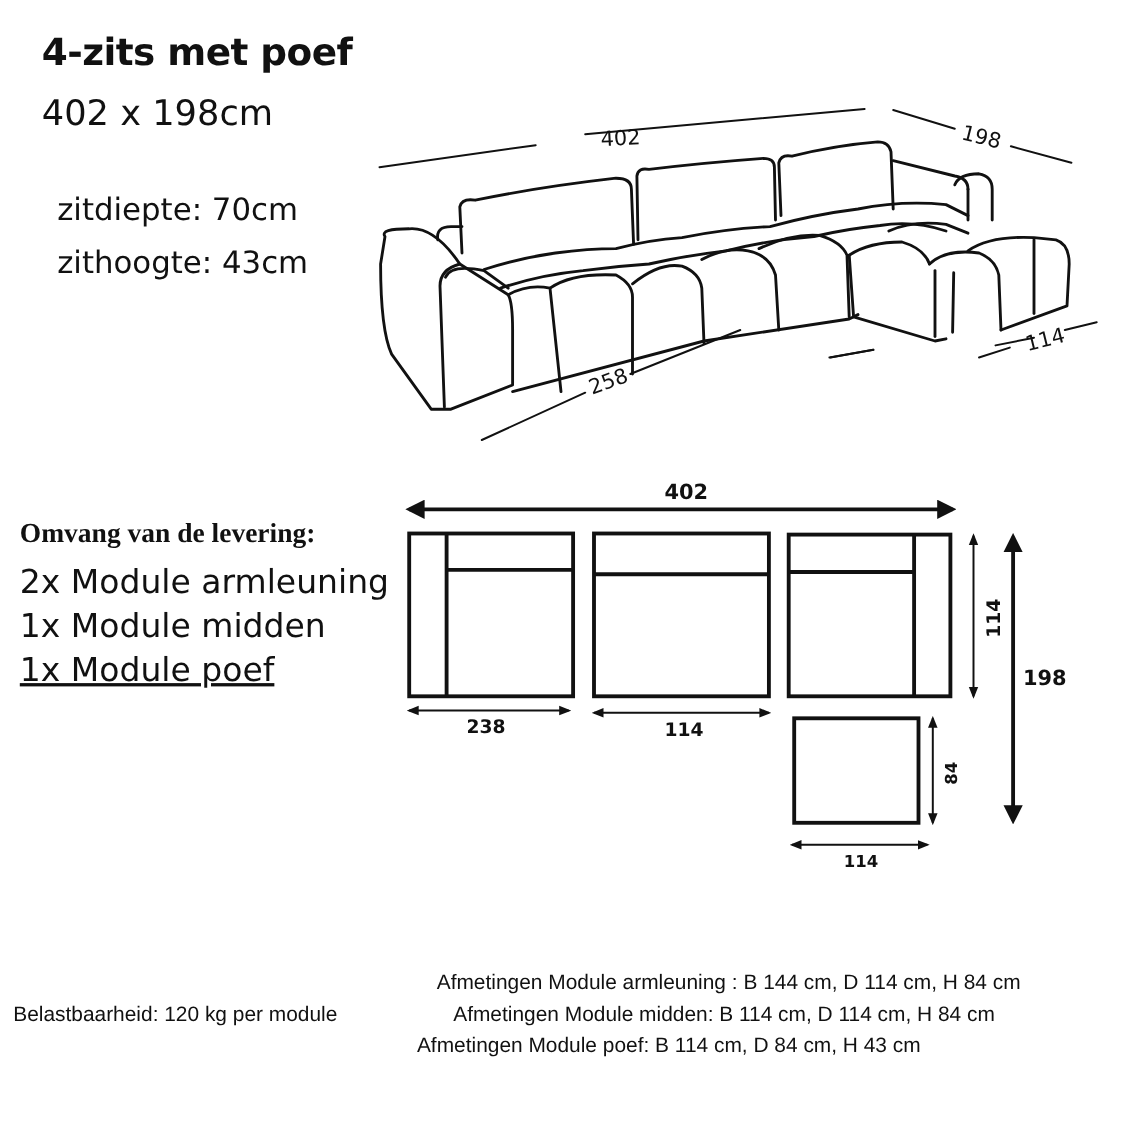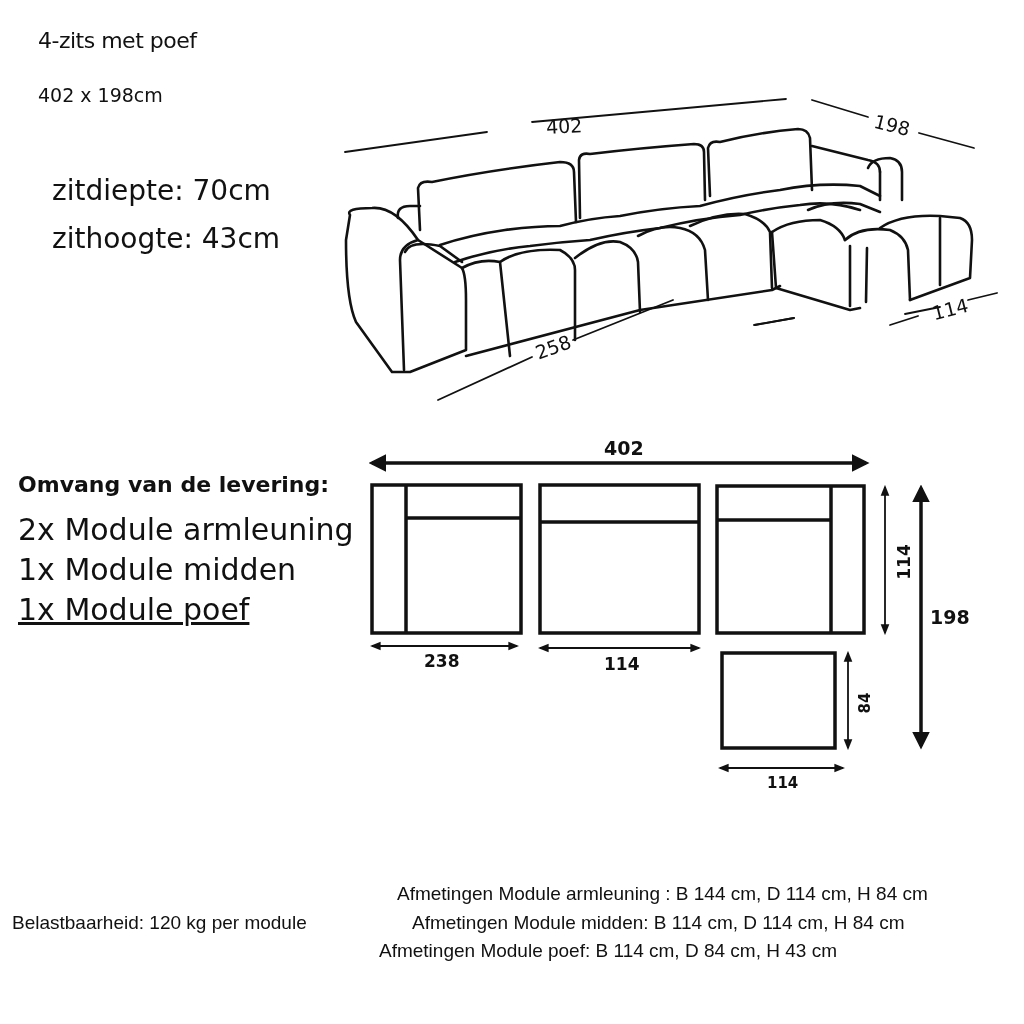--- a/index.html
+++ b/index.html
@@ -1,21 +1,21 @@
 <!DOCTYPE html>
 <html><head>
   <meta charset="utf-8">
   <style>
     html, body { margin:0; padding:0; background:#ffffff; }
     body { width:1024px; height:1024px; position:relative; overflow:hidden; color:#111; font-family:"DejaVu Sans", sans-serif; }
     .abs { position:absolute; }
-    .title { left:38px; top:28px; font-size:22px; font-weight:normal; letter-spacing:-0.5px; white-space:nowrap; }
-    .subtitle { left:38px; top:84px; font-size:19px; white-space:nowrap; }
+    .title { left:38px; top:28px; font-size:34px; font-weight:bold; letter-spacing:-0.5px; white-space:nowrap; }
+    .subtitle { left:38px; top:84px; font-size:32px; white-space:nowrap; }
     .spec { left:52px; font-size:28px; white-space:nowrap; }
-    .scope-title { left:18px; top:472px; font-size:22px; font-weight:bold; white-space:nowrap; }
+    .scope-title { left:18px; top:472px; font-size:25px; font-weight:bold; white-space:nowrap;font-family:Liberation Serif, serif; }
     .scope-item { left:18px; font-size:30px; white-space:nowrap; }
     .dimlabel { font-weight:bold; font-size:17px; font-family:"DejaVu Sans", sans-serif; }
     .foot { font-family:"Liberation Sans", sans-serif; font-size:19px; white-space:nowrap;text-align:right; }
     svg { position:absolute; left:0; top:0; }
   </style>
 </head>
 <body>
 
 <div class="abs title">4-zits met poef</div>
 <div class="abs subtitle">402 x 198cm</div>

